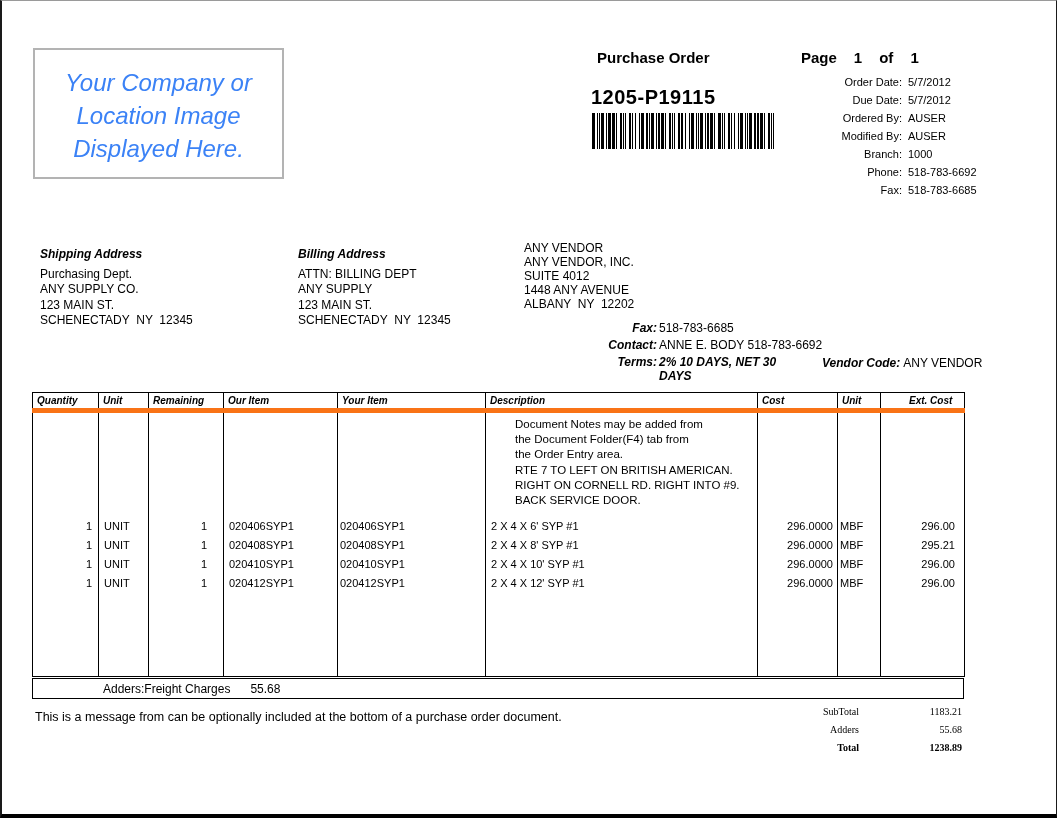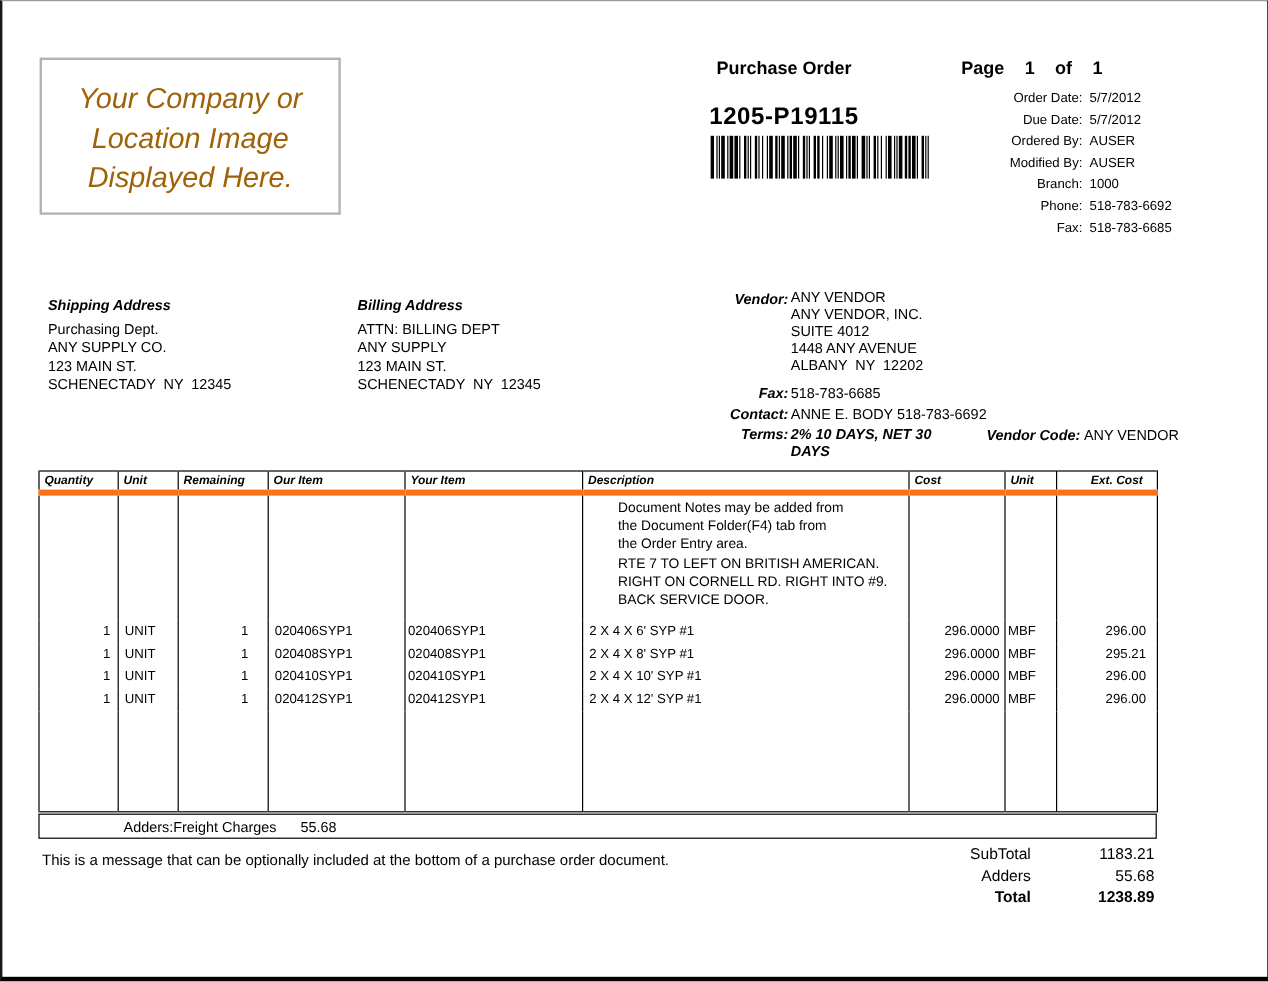--- a/index.html
+++ b/index.html
@@ -17,21 +17,21 @@
     border-right:1px solid #1a1a1a;
     border-bottom:4px solid #000;
     overflow:hidden;
   }
 
   
   .placeholder-box {
     position:absolute; left:31px; top:47px; width:251px; height:131px;
     border:2px solid #b3b3b3;
     text-align:center; padding-top:16px;
-    font-style:italic; font-size:24px; line-height:33px; color:#a16207;
+    font-style:italic; font-size:24px; line-height:33px; color:#3b82f6;
   }
 
   
   .po-title { position:absolute; left:595px; top:48px; font-size:15px; font-weight:bold; }
   .po-number { position:absolute; left:589px; top:85px; font-size:20px; font-weight:bold; letter-spacing:0.5px; }
   .barcode { position:absolute; left:590px; top:112px; width:186px; height:36px; }
 
   
   .page-line { position:absolute; left:799px; top:48px; font-size:15px; font-weight:bold; display:flex; gap:17px; }
   .info-block { position:absolute; left:770px; top:72px; font-size:11px; }
@@ -90,21 +90,21 @@
   
   .adders-bar {
     position:absolute; left:30px; top:677px; width:932px; height:21px;
     border:1px solid #000; display:flex; align-items:center;
     padding-left:70px; font-size:12px;
   }
   .adders-value { margin-left:20px; }
 
   
   .footer-message { position:absolute; left:33px; top:709px; font-size:12.5px; }
-  .totals-block { position:absolute; left:717px; top:701px; font-size:13px; }
+  .totals-block { position:absolute; left:717px; top:701px; font-size:10px;font-family:Liberation Serif, serif; }
   .total-row { display:flex; height:18.2px; align-items:center; }
   .total-label { width:140px; text-align:right; }
   .total-value { width:103px; text-align:right; }
   .total-row.bold .total-label, .total-row.bold .total-value { font-weight:bold; }
 </style>
 </head>
 <body>
 
 <div class="page">
 
@@ -224,21 +224,20 @@
   <div class="addr addr-billing">
     <div class="addr-heading">Billing Address</div>
     <div class="addr-line">ATTN: BILLING DEPT</div>
     <div class="addr-line">ANY SUPPLY</div>
     <div class="addr-line">123 MAIN ST.</div>
     <div class="addr-line">SCHENECTADY  NY  12345</div>
   </div>
 
   <div class="vendor-block">
     <div class="vrow">
-      <span class="vlabel">Vendor:</span>
       <div class="vvalues">
         <div class="vline">ANY VENDOR</div>
         <div class="vline">ANY VENDOR, INC.</div>
         <div class="vline">SUITE 4012</div>
         <div class="vline">1448 ANY AVENUE</div>
         <div class="vline">ALBANY  NY  12202</div>
       </div>
     </div>
     <div class="vrow vrow-fax">
       <span class="vlabel">Fax:</span>
@@ -357,21 +356,21 @@
     </tr>
   </tbody>
     </table>
 
   <div class="adders-bar">
     <span>Adders:</span>
     <span>Freight Charges</span>
     <span class="adders-value">55.68</span>
   </div>
 
-  <div class="footer-message">This is a message that can be optionally included at the bottom of a purchase order document.</div>
+  <div class="footer-message">This is a message from can be optionally included at the bottom of a purchase order document.</div>
 
   <div class="totals-block">
     <div class="total-row">
       <span class="total-label">SubTotal</span>
       <span class="total-value">1183.21</span>
     </div>
     <div class="total-row">
       <span class="total-label">Adders</span>
       <span class="total-value">55.68</span>
     </div>

